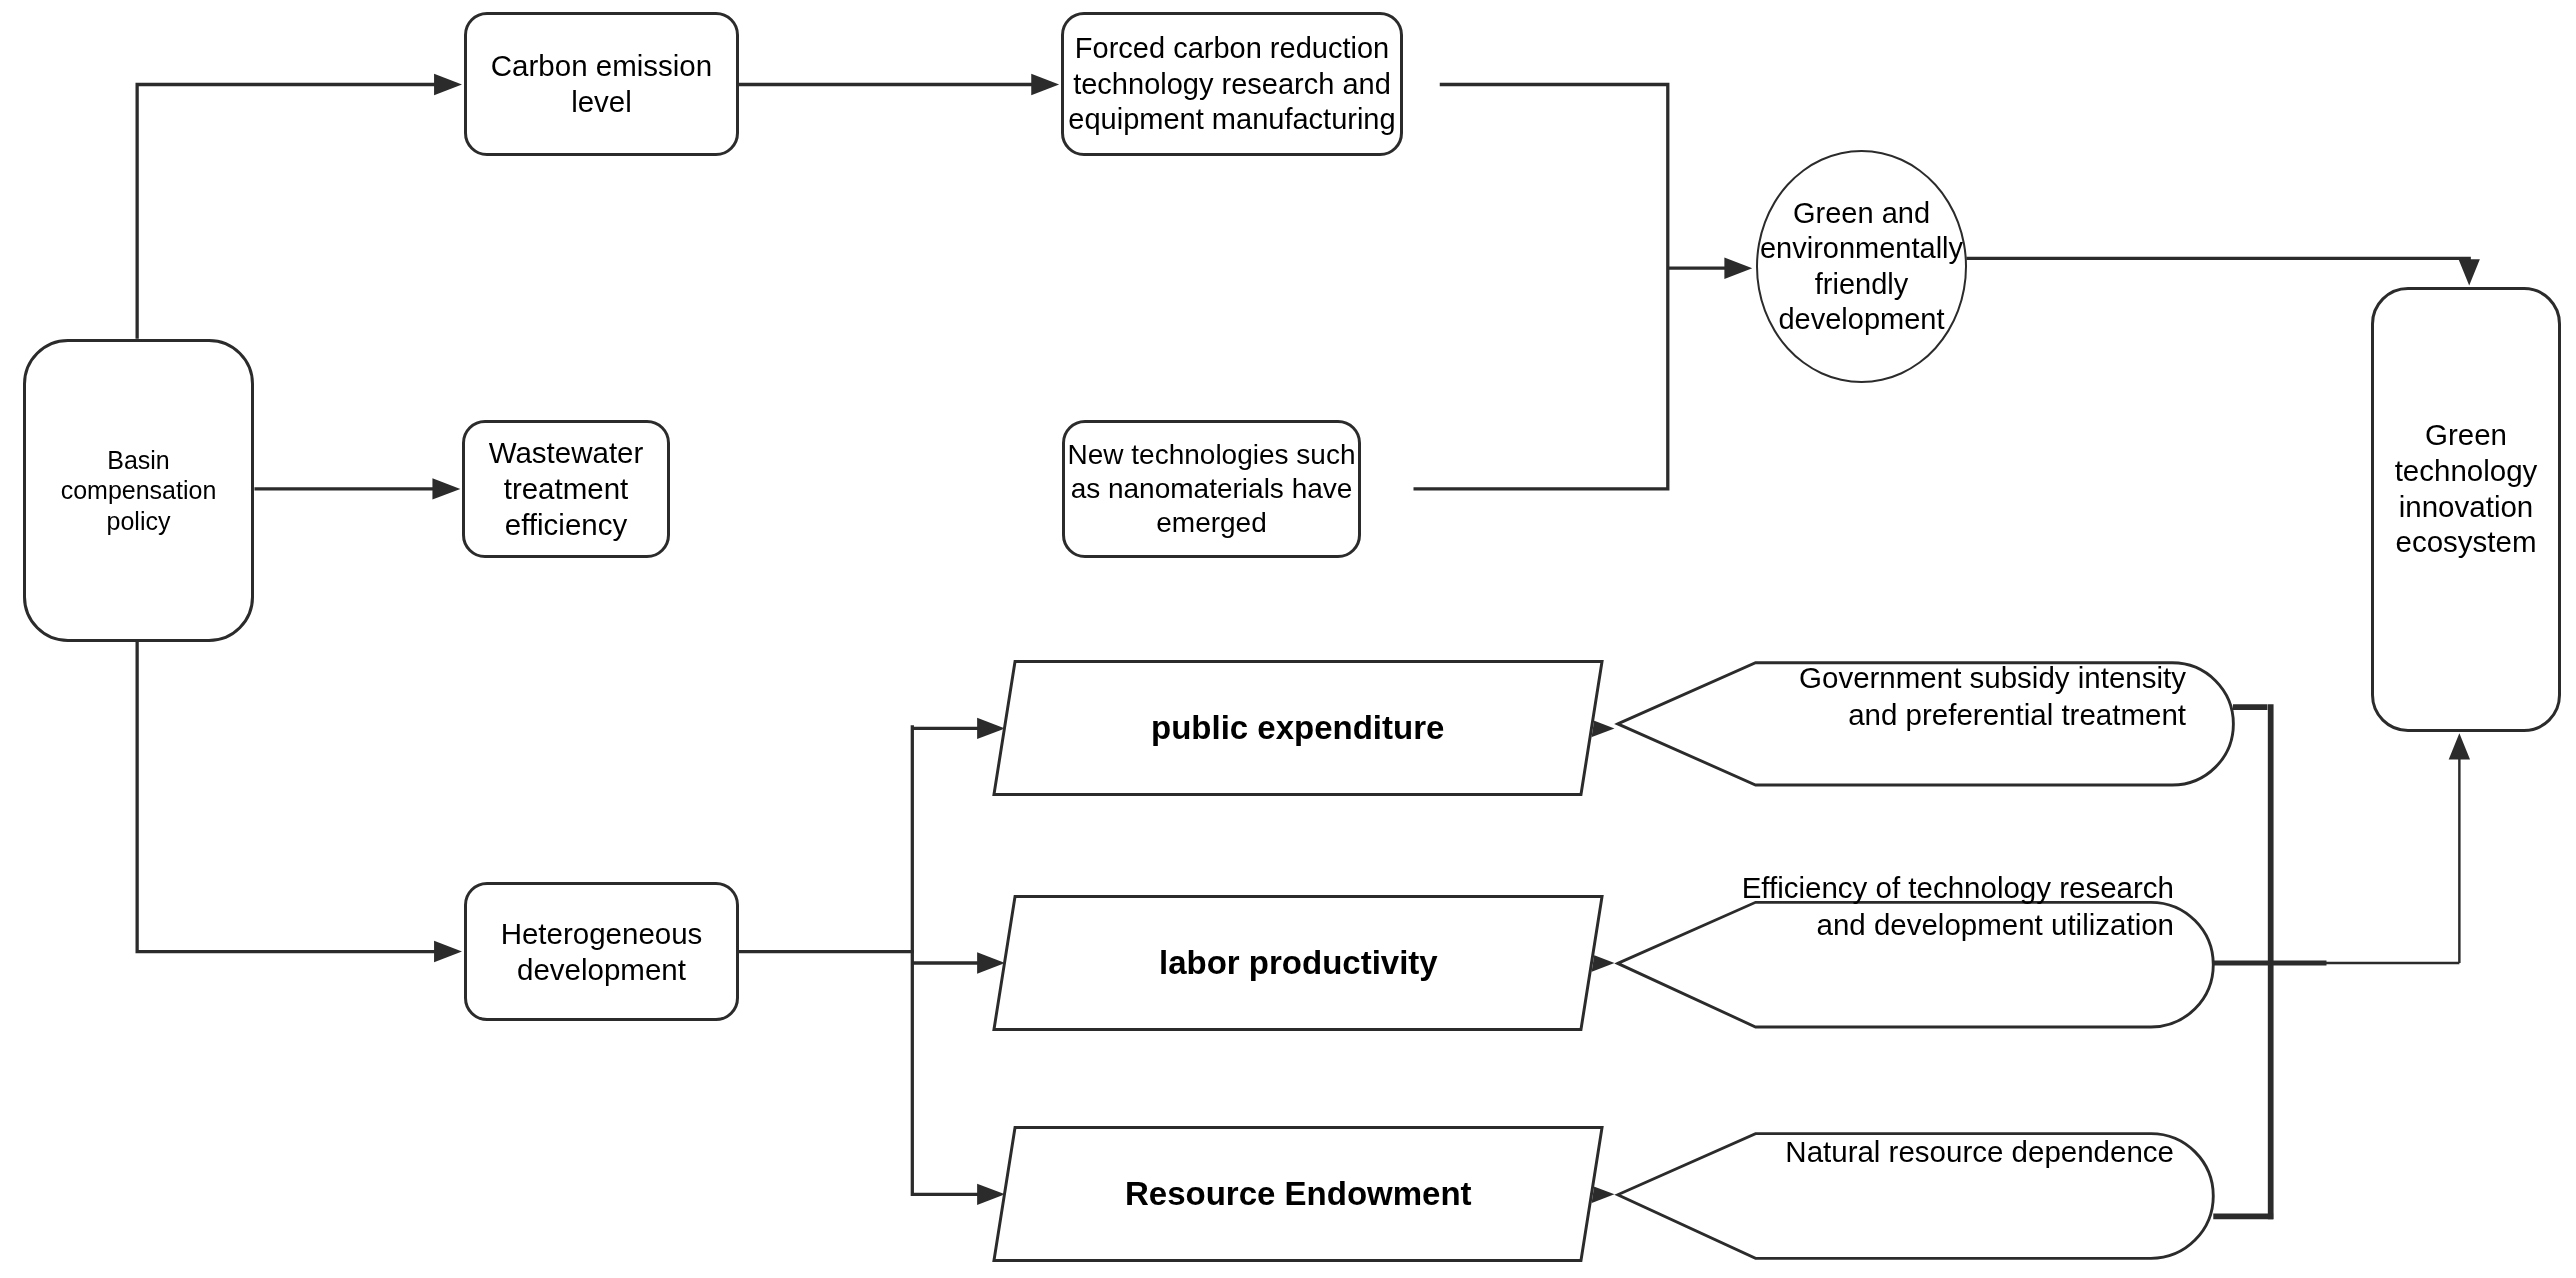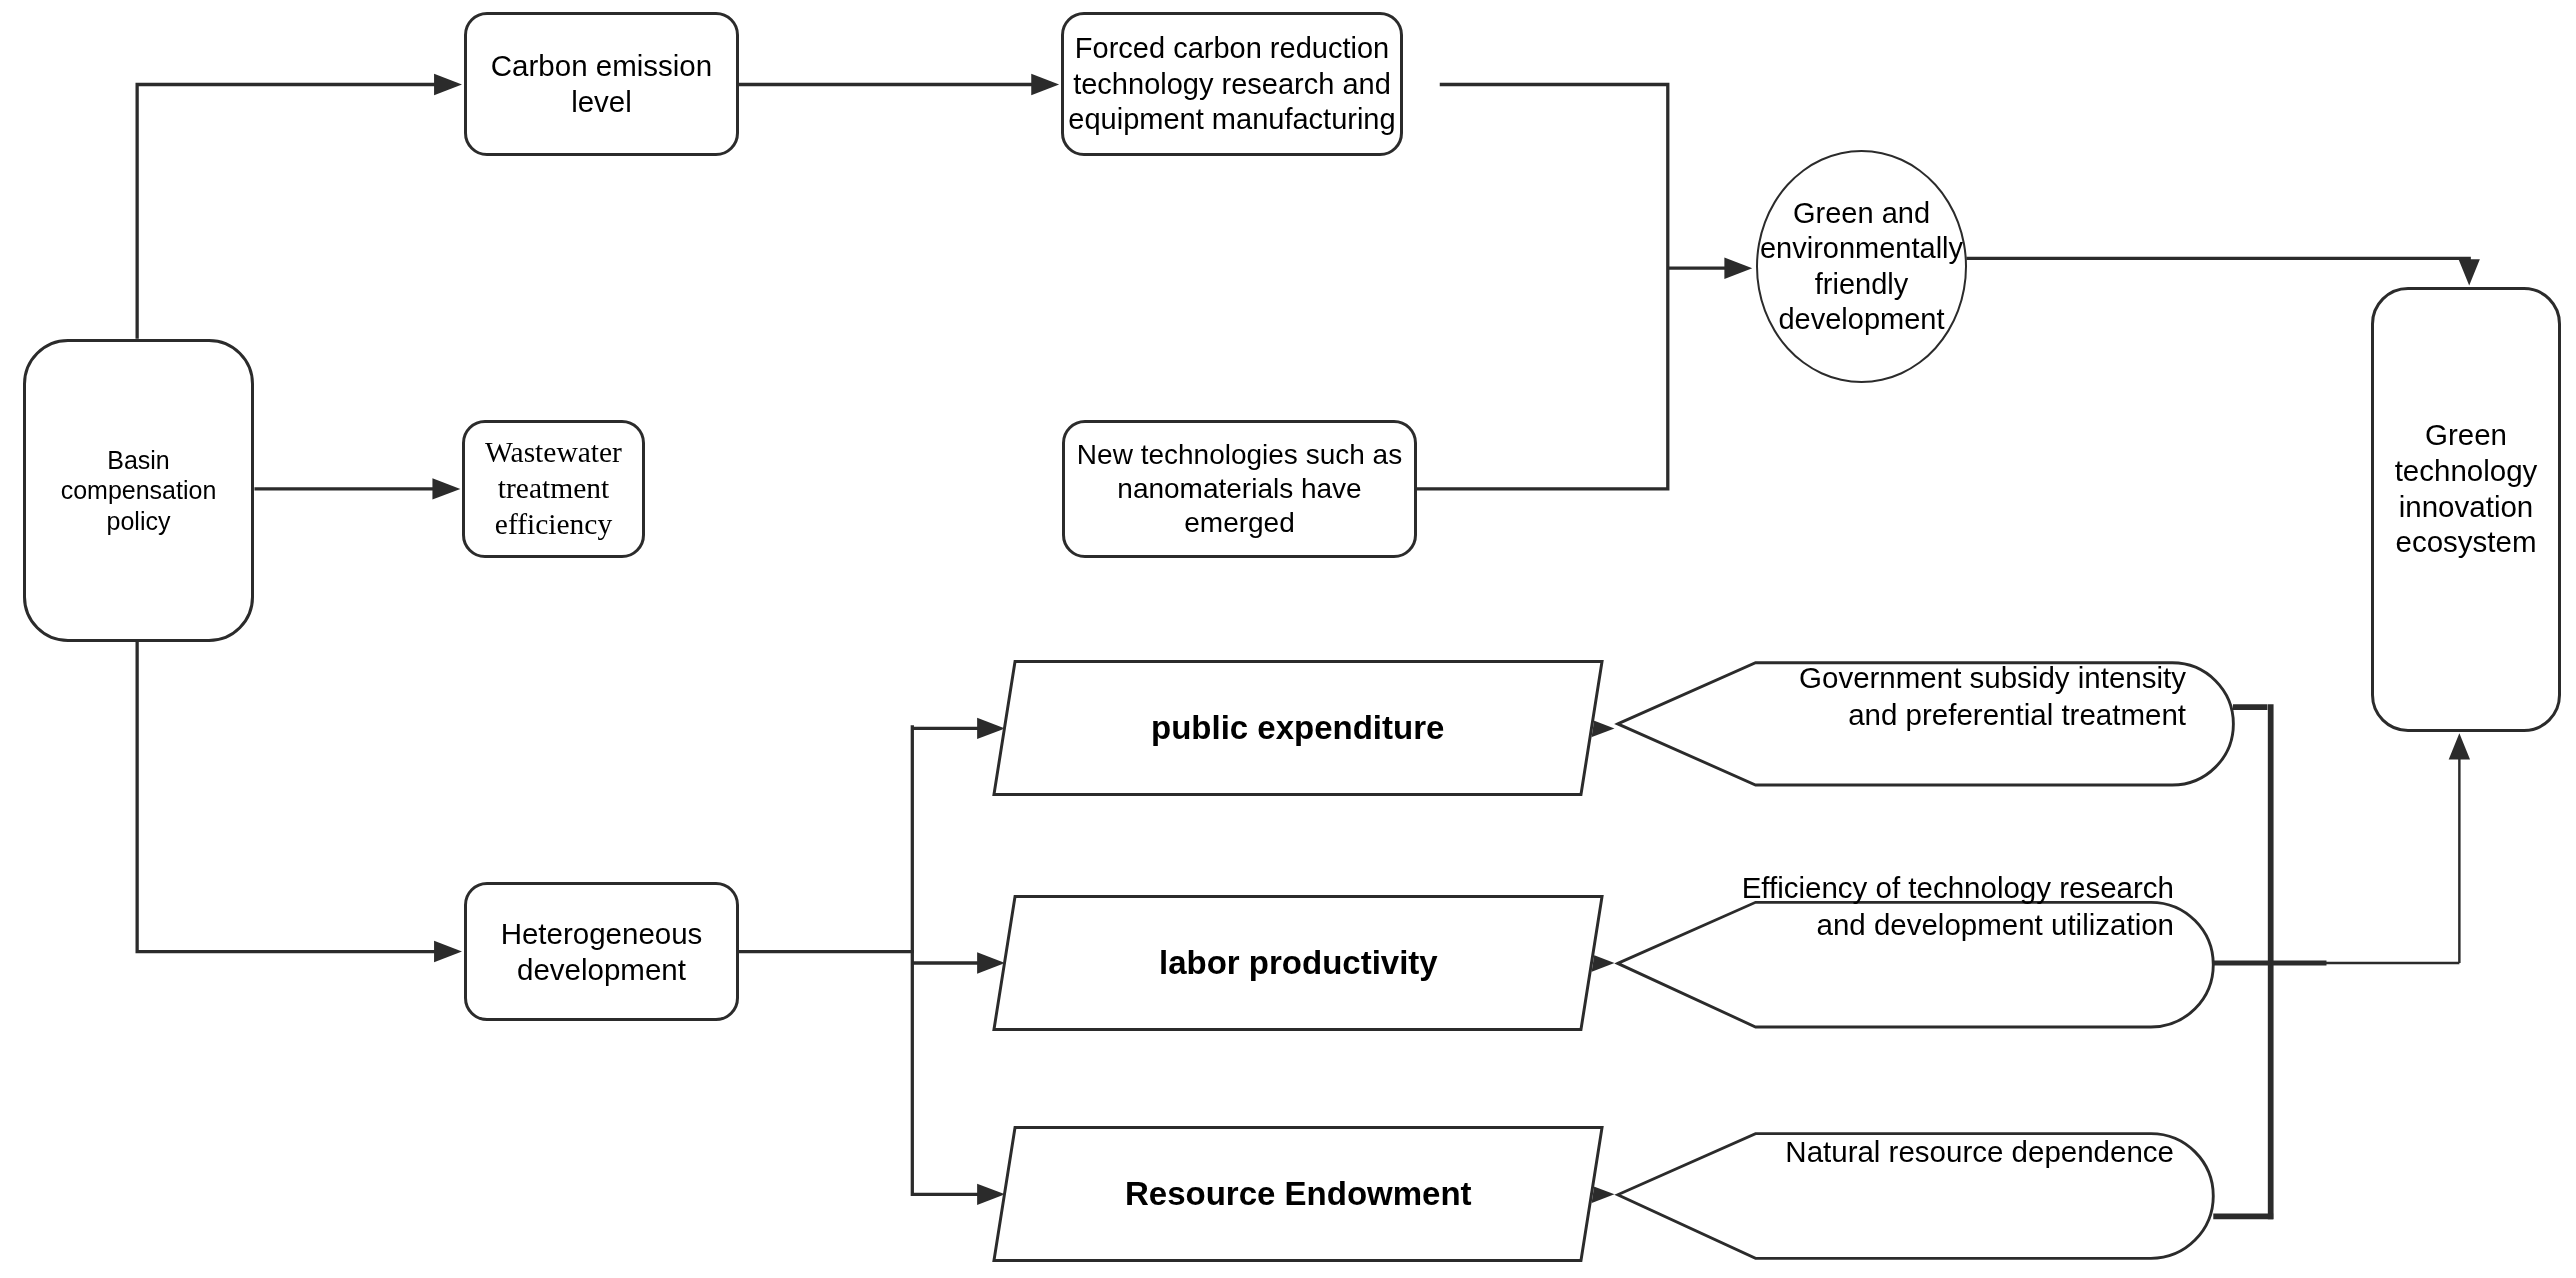--- a/index.html
+++ b/index.html
@@ -17,22 +17,22 @@
     background:#fff;
     border:3.3px solid #2b2b2b;
     display:flex;align-items:center;justify-content:center;
     text-align:center;
     line-height:1.22;
     z-index:2;
   }
   .basin    {left:23px;  top:339px;  width:231px; height:303px; border-radius:45px; font-size:25px;}
   .carbon   {left:464px; top:12.3px;   width:275px; height:144px; border-radius:23px; font-size:29.5px;}
   .forced   {left:1061px;top:12.3px;   width:342px; height:144px; border-radius:23px; font-size:29px;}
-  .wastewater{left:462px;top:420px;  width:183px; height:138px; border-radius:23px; font-size:29.5px;font-family:Liberation Serif, serif;}
-  .newtech  {left:1062px;top:420px;  width:355px; height:138px; border-radius:23px; font-size:28px;}
+  .wastewater{left:462px;top:420px;  width:208px; height:138px; border-radius:23px; font-size:29.5px;}
+  .newtech  {left:1062px;top:420px;  width:299px; height:138px; border-radius:23px; font-size:28px;}
   .ellipse  {left:1756px;top:150px;  width:211px; height:233px; border-radius:50%;  font-size:29px; border-width:2.5px;}
   .greenbox {left:2371px;top:287px;  width:190px; height:445px; border-radius:37px; font-size:29.5px; padding-bottom:42px;}
   .hetero   {left:464px; top:882px; width:275px; height:139px; border-radius:23px; font-size:29.5px;}
 
   .para{
     position:absolute;
     box-sizing:border-box;
     width:590px;height:136px;
     background:#fff;
     border:3.3px solid #2b2b2b;

